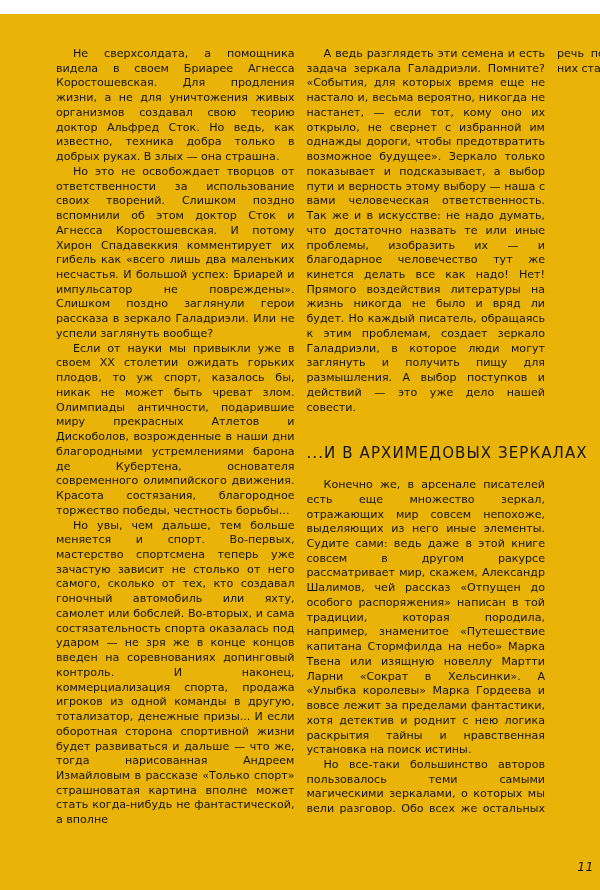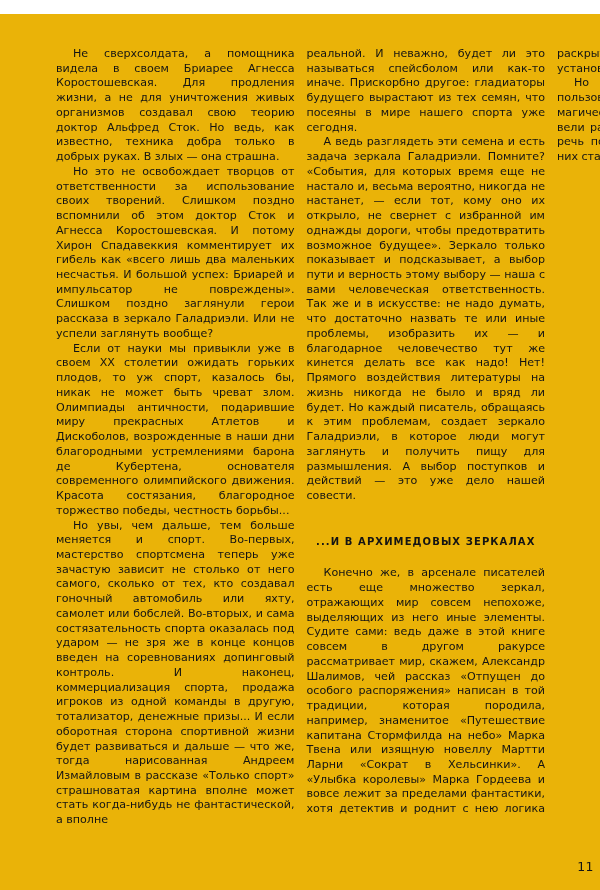--- a/index.html
+++ b/index.html
@@ -40,53 +40,53 @@
     text-align: justify;
     text-indent: 17px;
     hyphens: manual;
     -webkit-hyphens: manual;
     word-spacing: -0.1px;
     font-weight: 400;
   }
   p.no-indent { text-indent: 0; }
   h2.section-heading {
     margin: 0;
-    font-size: 10px;
+    font-size: 15px;
     line-height: 14.7px;
-    font-weight: bold;
+    font-weight: normal;
     letter-spacing: 1.1px;
-    text-align: center;
+    text-align: right;
     text-indent: 0;
     white-space: nowrap;
   }
   .spacer-before-heading { height: 31px; }
   .spacer-after-heading { height: 17px; }
   .folio {
     position: absolute;
     right: 35px;
     bottom: 30px;
     font-size: 12.4px;
     line-height: 14px;
     font-weight: 400;
     letter-spacing: 0.5px;
+    font-style: italic;
   }
 </style>
 </head>
 <body>
 
 <div class="page">
 
   <div class="content">
 
     <p>Не сверхсолдата, а помощника видела в своем Бриарее Агнесса Коростошевская. Для продления жизни, а не для уничтожения живых организмов создавал свою теорию доктор Альфред Сток. Но ведь, как известно, техника добра только в добрых руках. В злых — она страшна.</p>
     <p>Но это не освобождает творцов от ответственности за использование своих творений. Слишком поздно вспомнили об этом доктор Сток и Агнесса Коростошевская. И потому Хирон Спадавеккия комментирует их гибель как «всего лишь два маленьких несчастья. И большой успех: Бриарей и импульсатор не повреждены». Слишком поздно заглянули герои рассказа в зеркало Галадриэли. Или не успели заглянуть вообще?</p>
     <p>Если от науки мы привыкли уже в своем XX столетии ожидать горьких плодов, то уж спорт, казалось бы, никак не может быть чреват злом. Олимпиады античности, подарившие миру прекрасных Атлетов и Дискоболов, возрожденные в наши дни благородными устремлениями барона де Кубертена, основателя современного олимпийского движения. Красота состязания, благородное торжество победы, честность борьбы...</p>
     <p>Но увы, чем дальше, тем больше меняется и спорт. Во-первых, мастерство спортсмена теперь уже зачастую зависит не столько от него самого, сколько от тех, кто создавал гоночный автомобиль или яхту, самолет или бобслей. Во-вторых, и сама состязательность спорта оказалась под ударом — не зря же в конце концов введен на соревнованиях допинговый контроль. И наконец, коммерциализация спорта, продажа игроков из одной команды в другую, тотализатор, денежные призы... И если оборотная сторона спортивной жизни будет развиваться и дальше — что же, тогда нарисованная Андреем Измайловым в рассказе «Только спорт» страшноватая картина вполне может стать когда-нибудь не фантастической, а вполне</p>
 
-    <p class="no-indent">реальной. И неважно, будет ли это называться спейсболом или как-то иначе. Прискорбно другое: гладиаторы будущего вырастают из тех семян, что посеяны в мире нашего спорта уже сегодня.</p>
     <p>А ведь разглядеть эти семена и есть задача зеркала Галадриэли. Помните? «События, для которых время еще не настало и, весьма вероятно, никогда не настанет, — если тот, кому оно их открыло, не свернет с избранной им однажды дороги, чтобы предотвратить возможное будущее». Зеркало только показывает и подсказывает, а выбор пути и верность этому выбору — наша с вами человеческая ответственность. Так же и в искусстве: не надо думать, что достаточно назвать те или иные проблемы, изобразить их — и благодарное человечество тут же кинется делать все как надо! Нет! Прямого воздействия литературы на жизнь никогда не было и вряд ли будет. Но каждый писатель, обращаясь к этим проблемам, создает зеркало Галадриэли, в которое люди могут заглянуть и получить пищу для размышления. А выбор поступков и действий — это уже дело нашей совести.</p>
 
     <div class="spacer-before-heading"></div>
     <h2 class="section-heading">...И В АРХИМЕДОВЫХ ЗЕРКАЛАХ</h2>
     <div class="spacer-after-heading"></div>
 
     <p>Конечно же, в арсенале писателей есть еще множество зеркал, отражающих мир совсем непохоже, выделяющих из него иные элементы. Судите сами: ведь даже в этой книге совсем в другом ракурсе рассматривает мир, скажем, Александр Шалимов, чей рассказ «Отпущен до особого распоряжения» написан в той традиции, которая породила, например, знаменитое «Путешествие капитана Стормфилда на небо» Марка Твена или изящную новеллу Мартти Ларни «Сократ в Хельсинки». А «Улыбка королевы» Марка Гордеева и вовсе лежит за пределами фантастики, хотя детектив и роднит с нею логика раскрытия тайны и нравственная установка на поиск истины.</p>
     <p>Но все-таки большинство авторов пользовалось теми самыми магическими зеркалами, о которых мы вели разговор. Обо всех же остальных речь пойдет тогда, когда какие-то из них станут глав-</p>
 
   </div>

